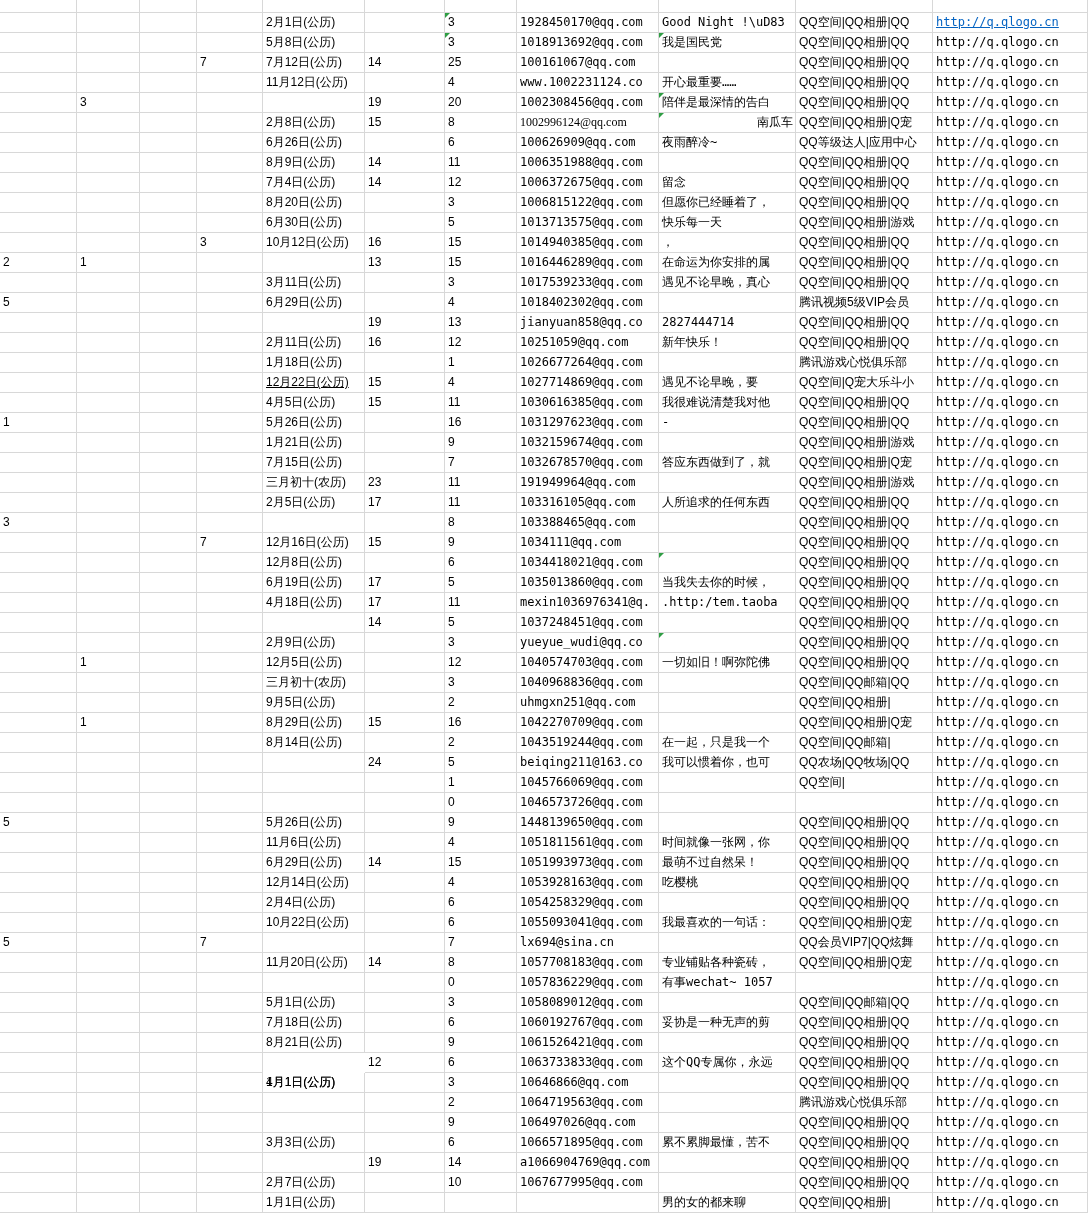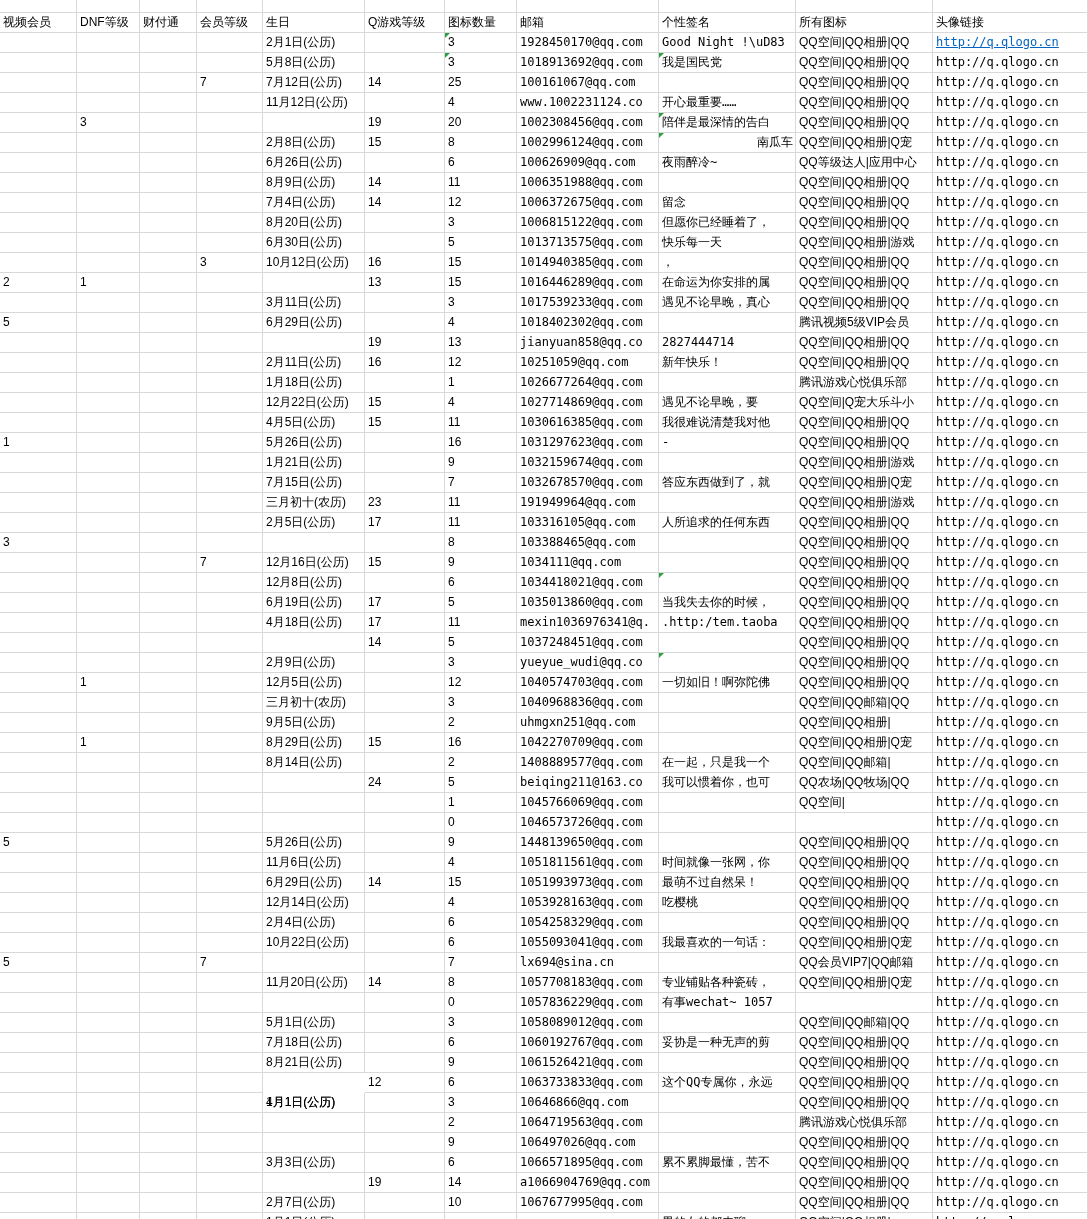--- a/index.html
+++ b/index.html
@@ -48,33 +48,20 @@
         <div class="cell" style="width: 57px;"></div>
         <div class="cell" style="width: 66px;"></div>
         <div class="cell" style="width: 102px;"></div>
         <div class="cell" style="width: 80px;"></div>
         <div class="cell" style="width: 72px;"></div>
         <div class="cell" style="width: 142px;"></div>
         <div class="cell" style="width: 137px;"></div>
         <div class="cell" style="width: 137px;"></div>
         <div class="cell" style="width: 155px;"></div>
       </div>
-      <div class="row hdr">
-        <div class="cell" style="width: 77px;">视频会员</div>
-        <div class="cell" style="width: 63px;">DNF等级</div>
-        <div class="cell" style="width: 57px;">财付通</div>
-        <div class="cell" style="width: 66px;">会员等级</div>
-        <div class="cell" style="width: 102px;">生日</div>
-        <div class="cell" style="width: 80px;">Q游戏等级</div>
-        <div class="cell" style="width: 72px;">图标数量</div>
-        <div class="cell" style="width: 142px;">邮箱</div>
-        <div class="cell" style="width: 137px;">个性签名</div>
-        <div class="cell" style="width: 137px;">所有图标</div>
-        <div class="cell" style="width: 155px;">头像链接</div>
-      </div>
       <div class="row">
         <div class="cell" style="width: 77px;"></div>
         <div class="cell" style="width: 63px;"></div>
         <div class="cell" style="width: 57px;"></div>
         <div class="cell" style="width: 66px;"></div>
         <div class="cell" style="width: 102px;">2月1日(公历)</div>
         <div class="cell" style="width: 80px;"></div>
         <div class="cell marker" style="width: 72px;">3</div>
         <div class="cell mono" style="width: 142px;">1928450170@qq.com</div>
         <div class="cell mono" style="width: 137px;">Good Night !\uD83</div>
@@ -134,21 +121,21 @@
         <div class="cell mono" style="width: 155px;">http://q.qlogo.cn</div>
       </div>
       <div class="row">
         <div class="cell" style="width: 77px;"></div>
         <div class="cell" style="width: 63px;"></div>
         <div class="cell" style="width: 57px;"></div>
         <div class="cell" style="width: 66px;"></div>
         <div class="cell" style="width: 102px;">2月8日(公历)</div>
         <div class="cell" style="width: 80px;">15</div>
         <div class="cell" style="width: 72px;">8</div>
-        <div class="cell mono" style="width: 142px;">1002996124@qq.com</div>
+        <div class="cell mono" style="width: 142px; font-family: Liberation Serif, serif;">1002996124@qq.com</div>
         <div class="cell mono marker right" style="width: 137px;">南瓜车</div>
         <div class="cell" style="width: 137px;">QQ空间|QQ相册|Q宠</div>
         <div class="cell mono" style="width: 155px;">http://q.qlogo.cn</div>
       </div>
       <div class="row">
         <div class="cell" style="width: 77px;"></div>
         <div class="cell" style="width: 63px;"></div>
         <div class="cell" style="width: 57px;"></div>
         <div class="cell" style="width: 66px;"></div>
         <div class="cell" style="width: 102px;">6月26日(公历)</div>
@@ -300,21 +287,21 @@
         <div class="cell mono" style="width: 142px;">1026677264@qq.com</div>
         <div class="cell mono" style="width: 137px;"></div>
         <div class="cell" style="width: 137px;">腾讯游戏心悦俱乐部</div>
         <div class="cell mono" style="width: 155px;">http://q.qlogo.cn</div>
       </div>
       <div class="row">
         <div class="cell" style="width: 77px;"></div>
         <div class="cell" style="width: 63px;"></div>
         <div class="cell" style="width: 57px;"></div>
         <div class="cell" style="width: 66px;"></div>
-        <div class="cell" style="width: 102px;">12月22日(公历)</div>
+        <div class="cell" style="width: 102px; text-decoration: underline;">12月22日(公历)</div>
         <div class="cell" style="width: 80px;">15</div>
         <div class="cell" style="width: 72px;">4</div>
         <div class="cell mono" style="width: 142px;">1027714869@qq.com</div>
         <div class="cell mono" style="width: 137px;">遇见不论早晚，要</div>
         <div class="cell" style="width: 137px;">QQ空间|Q宠大乐斗小</div>
         <div class="cell mono" style="width: 155px;">http://q.qlogo.cn</div>
       </div>
       <div class="row">
         <div class="cell" style="width: 77px;"></div>
         <div class="cell" style="width: 63px;"></div>
@@ -537,21 +524,21 @@
         <div class="cell mono" style="width: 155px;">http://q.qlogo.cn</div>
       </div>
       <div class="row">
         <div class="cell" style="width: 77px;"></div>
         <div class="cell" style="width: 63px;"></div>
         <div class="cell" style="width: 57px;"></div>
         <div class="cell" style="width: 66px;"></div>
         <div class="cell" style="width: 102px;">8月14日(公历)</div>
         <div class="cell" style="width: 80px;"></div>
         <div class="cell" style="width: 72px;">2</div>
-        <div class="cell mono" style="width: 142px;">1408889577@qq.com</div>
+        <div class="cell mono" style="width: 142px;">1043519244@qq.com</div>
         <div class="cell mono" style="width: 137px;">在一起，只是我一个</div>
         <div class="cell" style="width: 137px;">QQ空间|QQ邮箱|</div>
         <div class="cell mono" style="width: 155px;">http://q.qlogo.cn</div>
       </div>
       <div class="row">
         <div class="cell" style="width: 77px;"></div>
         <div class="cell" style="width: 63px;"></div>
         <div class="cell" style="width: 57px;"></div>
         <div class="cell" style="width: 66px;"></div>
         <div class="cell" style="width: 102px;"></div>
@@ -669,21 +656,21 @@
       <div class="row">
         <div class="cell" style="width: 77px;">5</div>
         <div class="cell" style="width: 63px;"></div>
         <div class="cell" style="width: 57px;"></div>
         <div class="cell" style="width: 66px;">7</div>
         <div class="cell" style="width: 102px;"></div>
         <div class="cell" style="width: 80px;"></div>
         <div class="cell" style="width: 72px;">7</div>
         <div class="cell mono" style="width: 142px;">lx694@sina.cn</div>
         <div class="cell mono" style="width: 137px;"></div>
-        <div class="cell" style="width: 137px;">QQ会员VIP7|QQ邮箱</div>
+        <div class="cell" style="width: 137px;">QQ会员VIP7|QQ炫舞</div>
         <div class="cell mono" style="width: 155px;">http://q.qlogo.cn</div>
       </div>
       <div class="row">
         <div class="cell" style="width: 77px;"></div>
         <div class="cell" style="width: 63px;"></div>
         <div class="cell" style="width: 57px;"></div>
         <div class="cell" style="width: 66px;"></div>
         <div class="cell" style="width: 102px;">11月20日(公历)</div>
         <div class="cell" style="width: 80px;">14</div>
         <div class="cell" style="width: 72px;">8</div>

